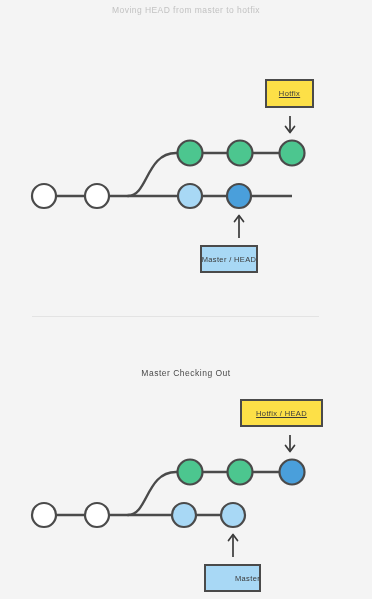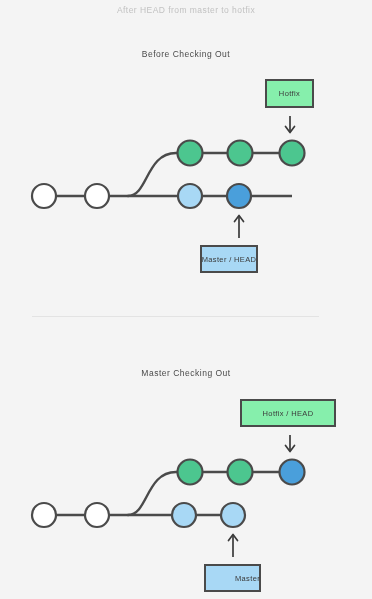--- a/index.html
+++ b/index.html
@@ -66,36 +66,35 @@
     box-sizing: border-box;
     border: 2px solid #4a4a4a;
     display: flex;
     align-items: center;
     justify-content: center;
     font-size: 7.5px;
     letter-spacing: 0.35px;
     color: #3a3a3a;
     white-space: nowrap;
   }
-  .label-green { background: #86efac; }
+  .label-green { background: #fde047; text-decoration: underline; }
   .label-blue  { background: #a8d8f5; }
 
   #label-hotfix        { left: 265px; top: 79px;  width: 49px; height: 29px; }
   #label-master-head   { left: 200px; top: 245px; width: 58px; height: 28px; }
-  #label-hotfix-head   { left: 240px; top: 399px; width: 96px; height: 28px; }
+  #label-hotfix-head   { left: 240px; top: 399px; width: 83px; height: 28px; }
   #label-master        { left: 204px; top: 564px; width: 57px; height: 28px; padding-left: 30px; }
 </style>
 </head>
 <body>
 
 <div class="page">
 
-  <div class="page-title">After HEAD from master to hotfix</div>
+  <div class="page-title">Moving HEAD from master to hotfix</div>
 
-  <div class="section-title" id="section-title-before">Before Checking Out</div>
 
   <div class="section-title" id="section-title-after">Master Checking Out</div>
 
   <div class="divider"></div>
 
   <svg class="diagram" id="diagram-before" viewBox="0 0 372 599" width="372" height="599">
 
     <line x1="44" y1="196" x2="292" y2="196" stroke="#4a4a4a" stroke-width="2.4"></line>
 
     <path d="M 128 196 C 148 196 146 153 176 153" fill="none" stroke="#4a4a4a" stroke-width="2.4" stroke-linecap="round"></path>

